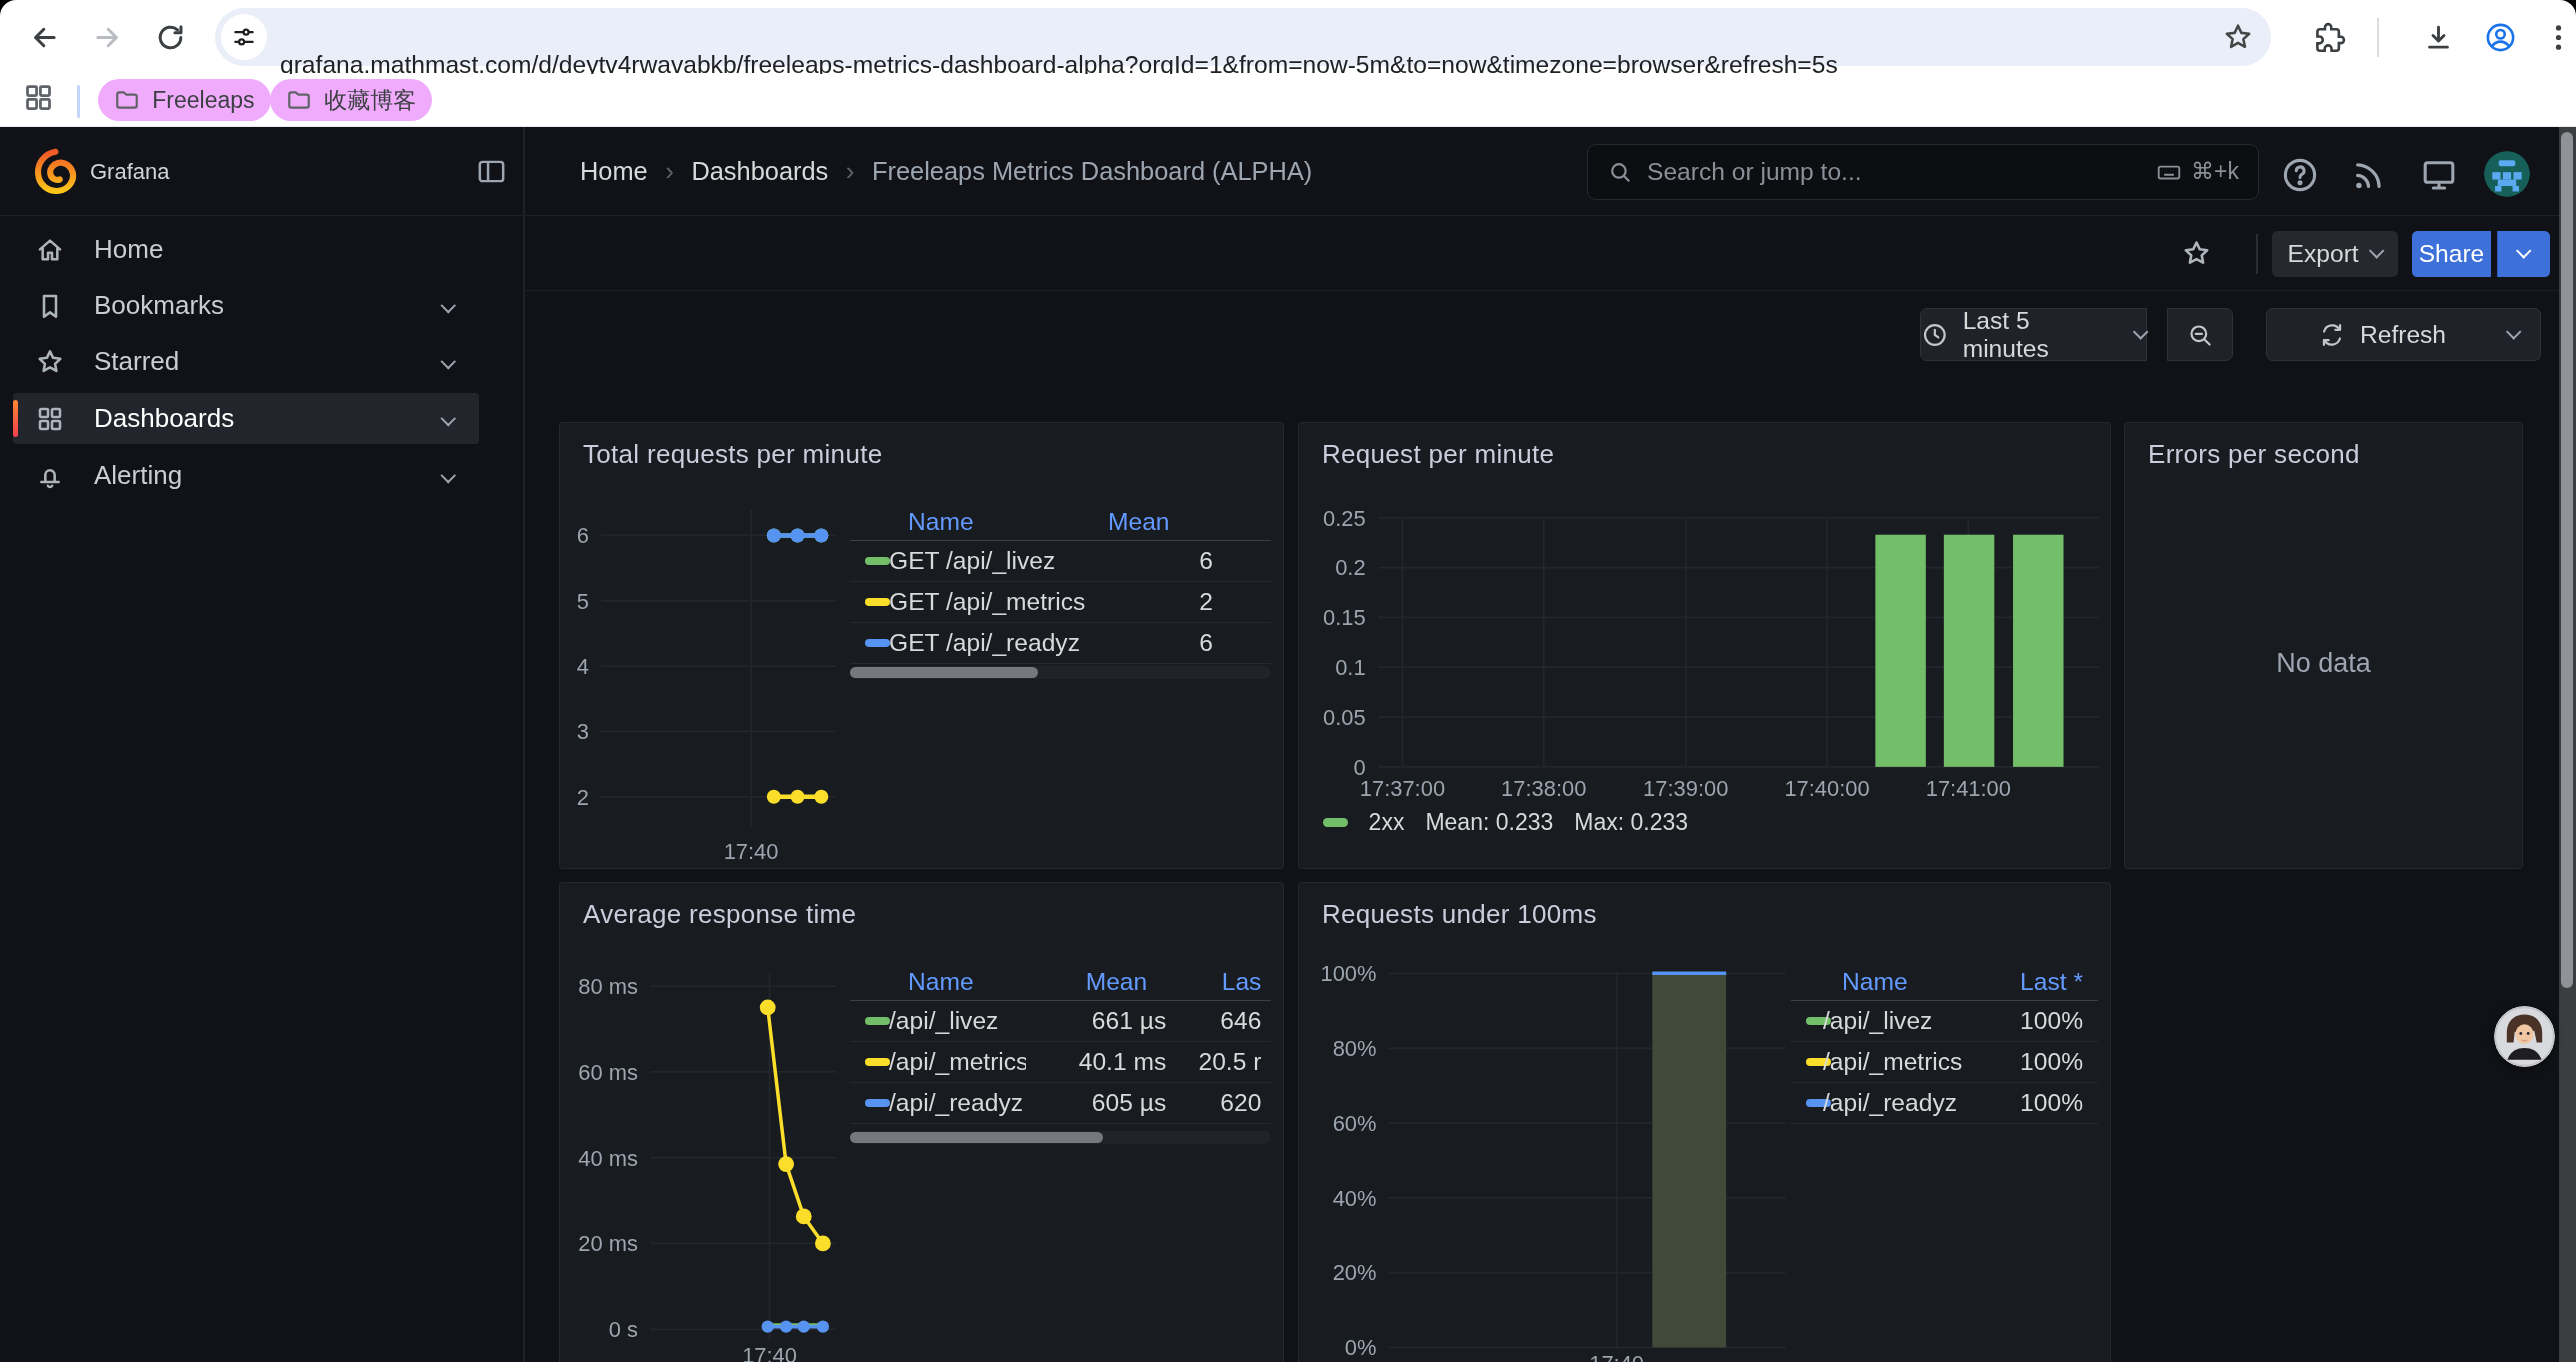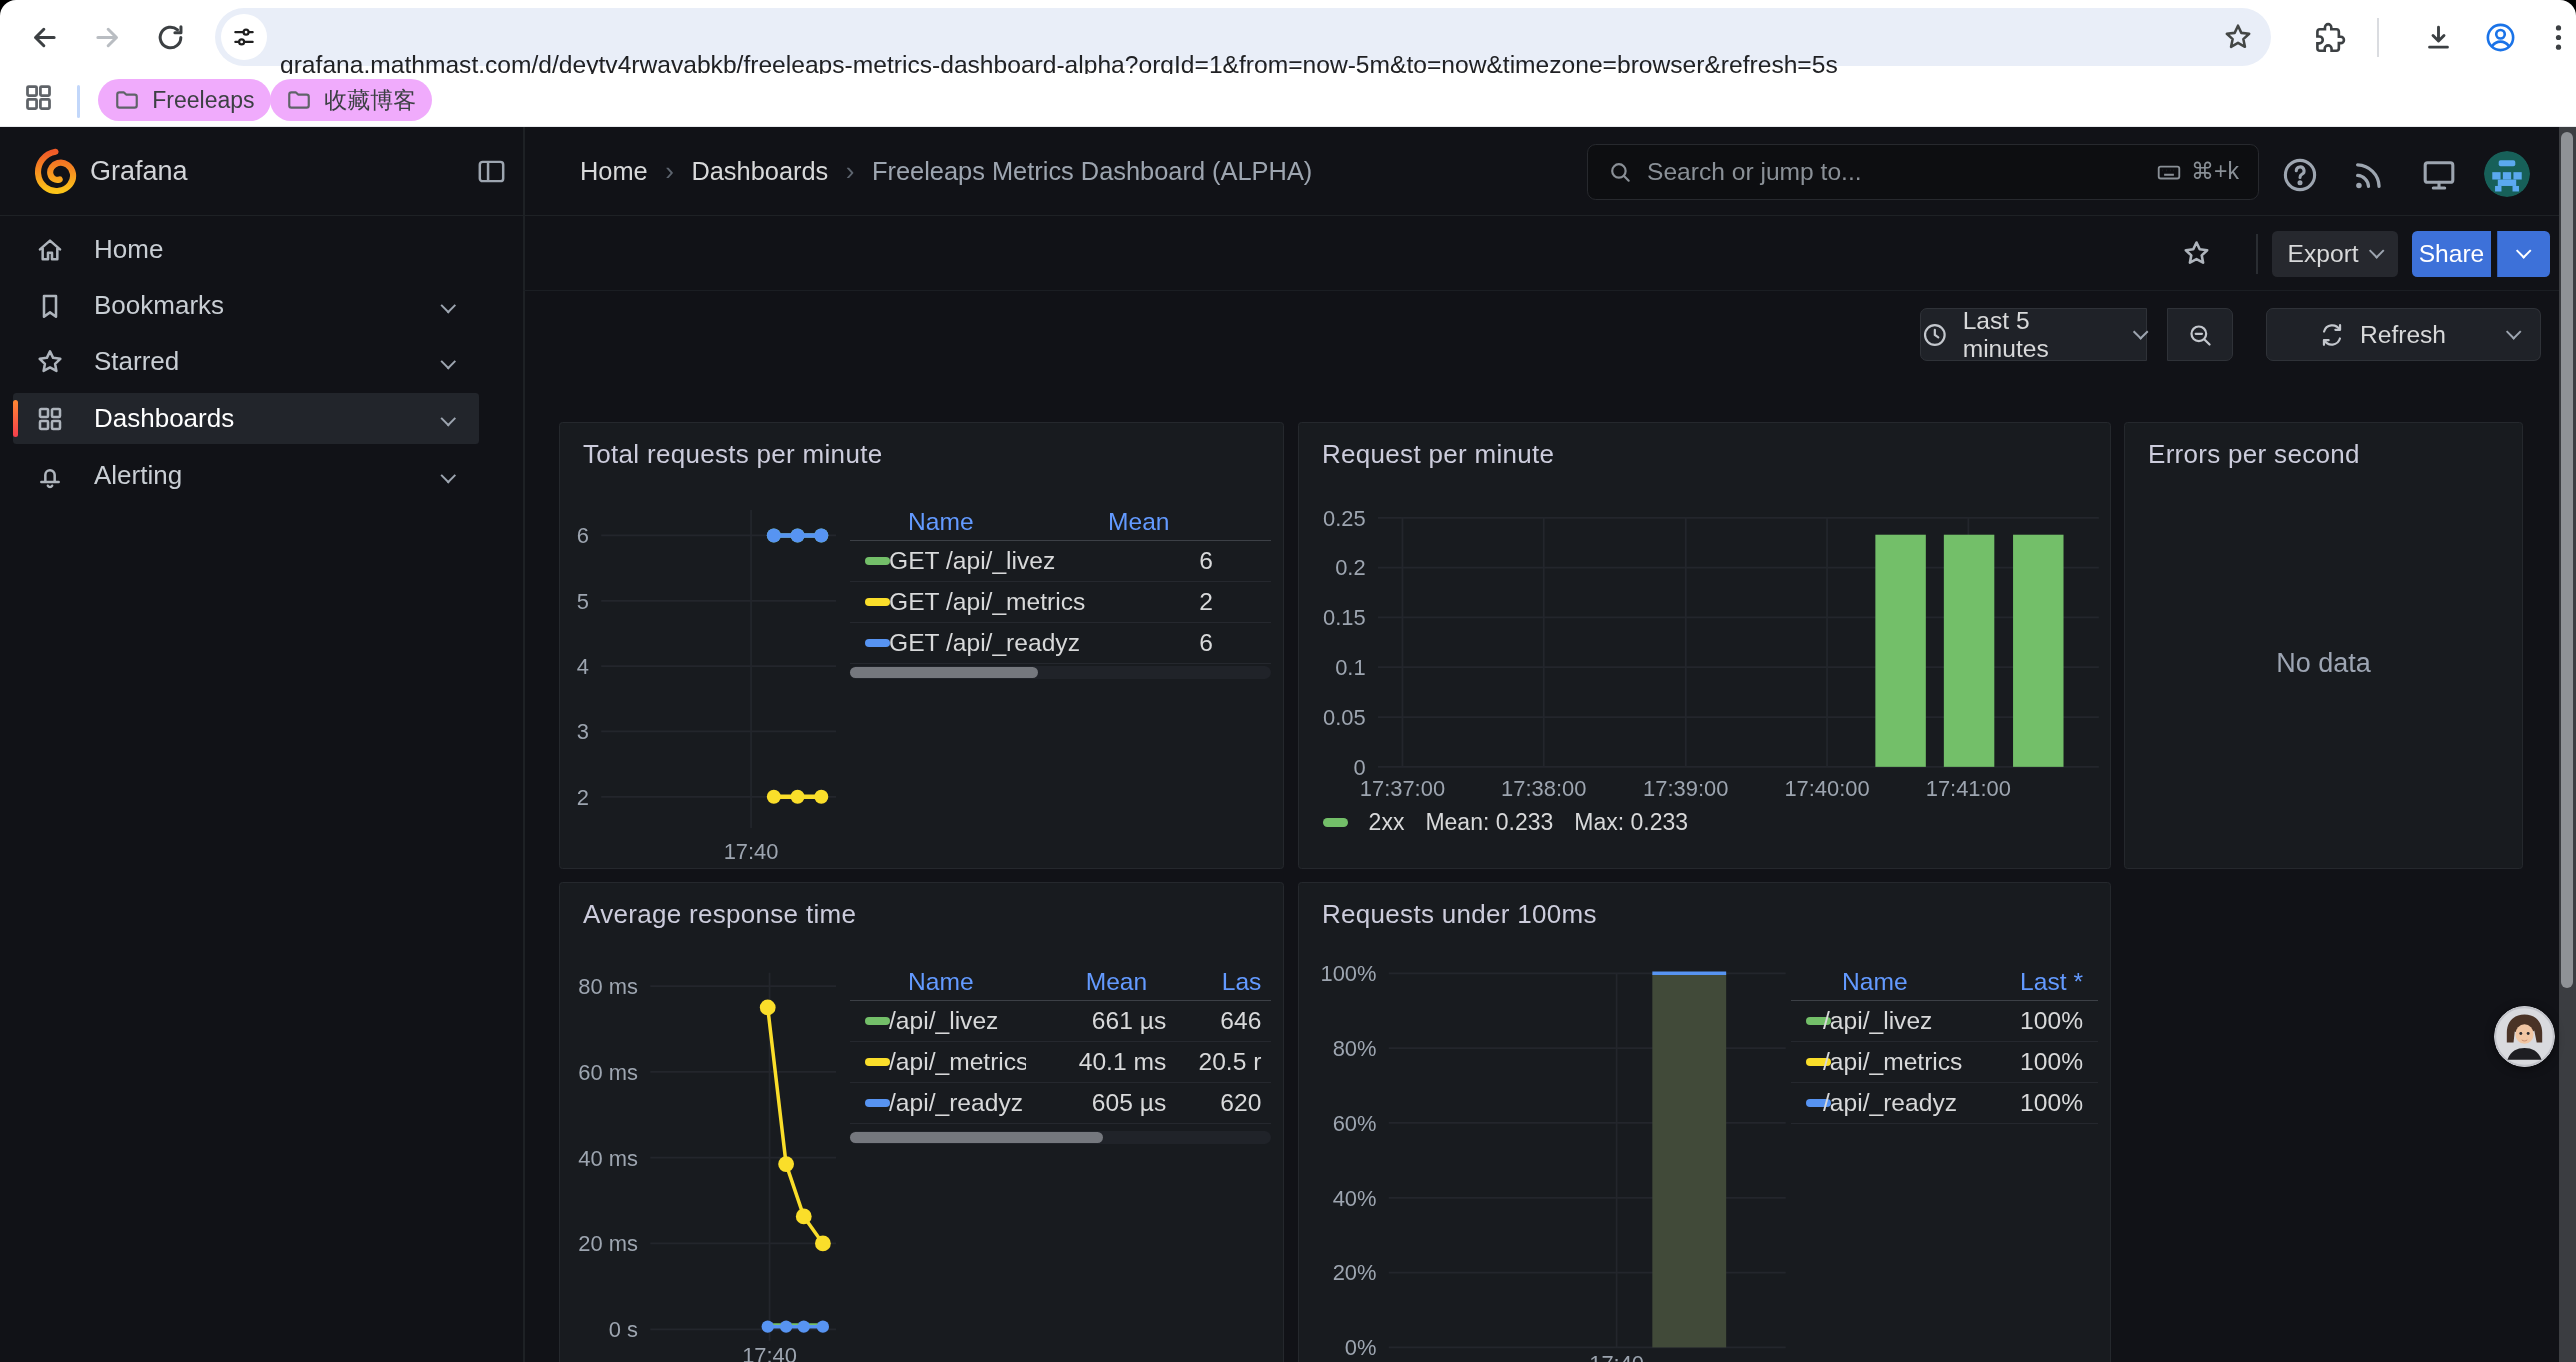--- a/index.html
+++ b/index.html
@@ -28,21 +28,21 @@
     border-bottom:0.9px solid #e8eaed; }
   .bm-chip { position:absolute; top:5.3px; height:42px; display:flex; align-items:center; gap:12.3px;
     padding:0 16px; border-radius:21px; color:#3c4043; font-size:23px; background:#f0abfc; }
   .bm-chip svg { width:26px; height:26px; color:#5f6368; }
   #bm-sep { position:absolute; left:77px; top:10.5px; width:2.6px; height:33px; background:#c2d7fa; border-radius:1.8px; }
 
   
   #grafana { position:absolute; left:0; top:127px; width:2576px; height:1235px; background:#111217; overflow:hidden; }
   #g-vdivider { position:absolute; left:523px; top:0; width:1.8px; height:100%; background:#1e2125; }
   #g-header { position:absolute; left:0; top:0; width:100%; height:89px; border-bottom:1.8px solid #1e2125; }
-  #g-brand { position:absolute; left:90px; top:0; line-height:89px; font-size:27px; color:#d2d4d8; font-weight:500; }
+  #g-brand { position:absolute; left:90px; top:0; line-height:89px; font-size:22px; color:#d2d4d8; font-weight:500; }
   #g-logo { position:absolute; left:32px; top:21px; width:47px; height:47px; }
   #g-toggle { position:absolute; left:474px; top:28px; width:35px; height:33px; color:#9da5b0; }
   #breadcrumb { position:absolute; left:580px; top:0; height:89px; display:flex; align-items:center;
     gap:17.5px; font-size:25.4px; }
   .bc-link { color:#d8d9da; } .bc-sep { color:#5d646e; font-size:26px; } .bc-current { color:#9da5b0; }
   #g-search { position:absolute; left:1587px; top:16.7px; width:672px; height:56px; border-radius:8.8px;
     background:#0d0e11; border:0.9px solid #27292e; display:flex; align-items:center; padding:0 19px; gap:14px; }
   #g-search svg { width:26px; height:26px; color:#8a9097; flex:none; }
   #g-search .ph { color:#8a9097; font-size:24.6px; flex:1; }
   #g-search .kbd { display:flex; align-items:center; gap:8.8px; color:#8a9097; font-size:23px; }

